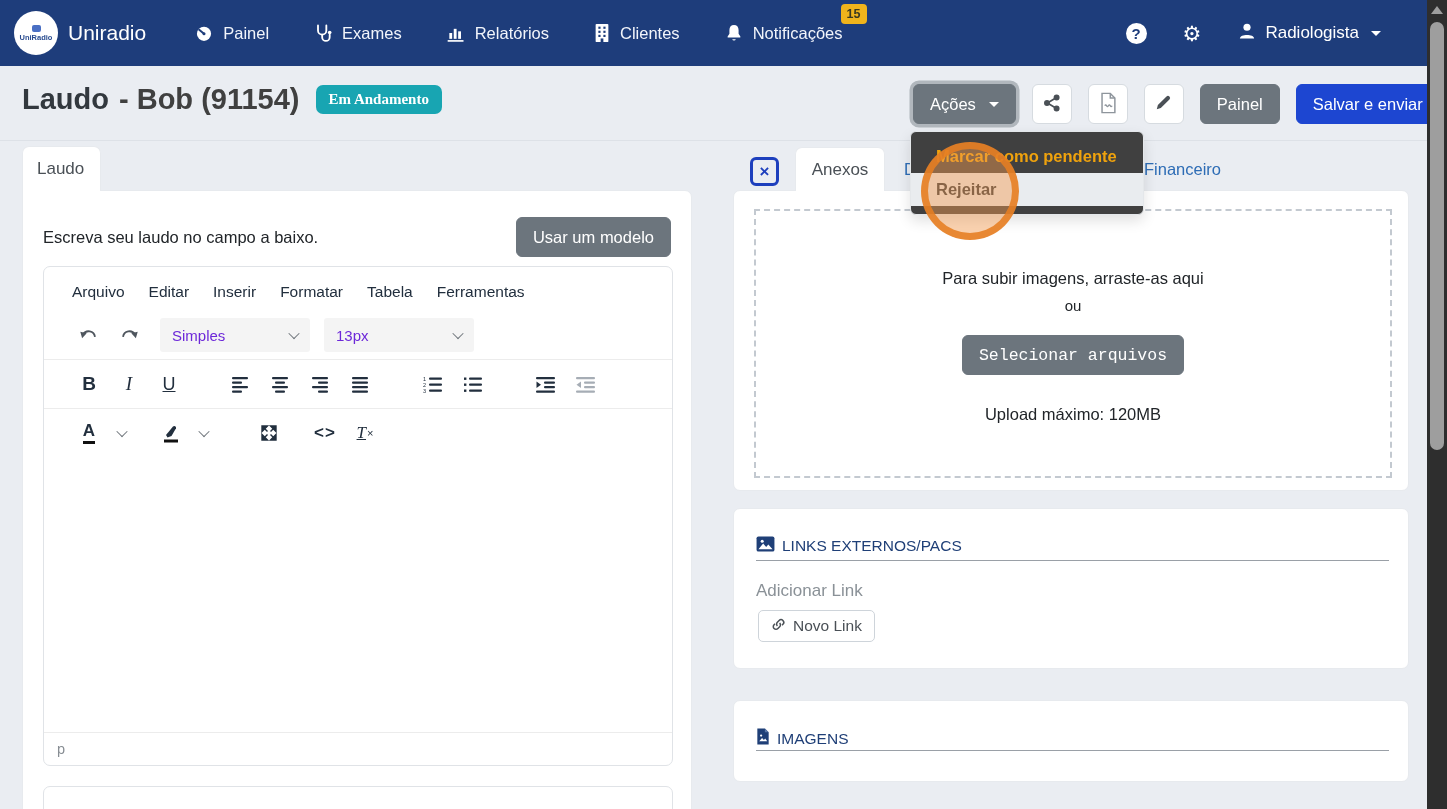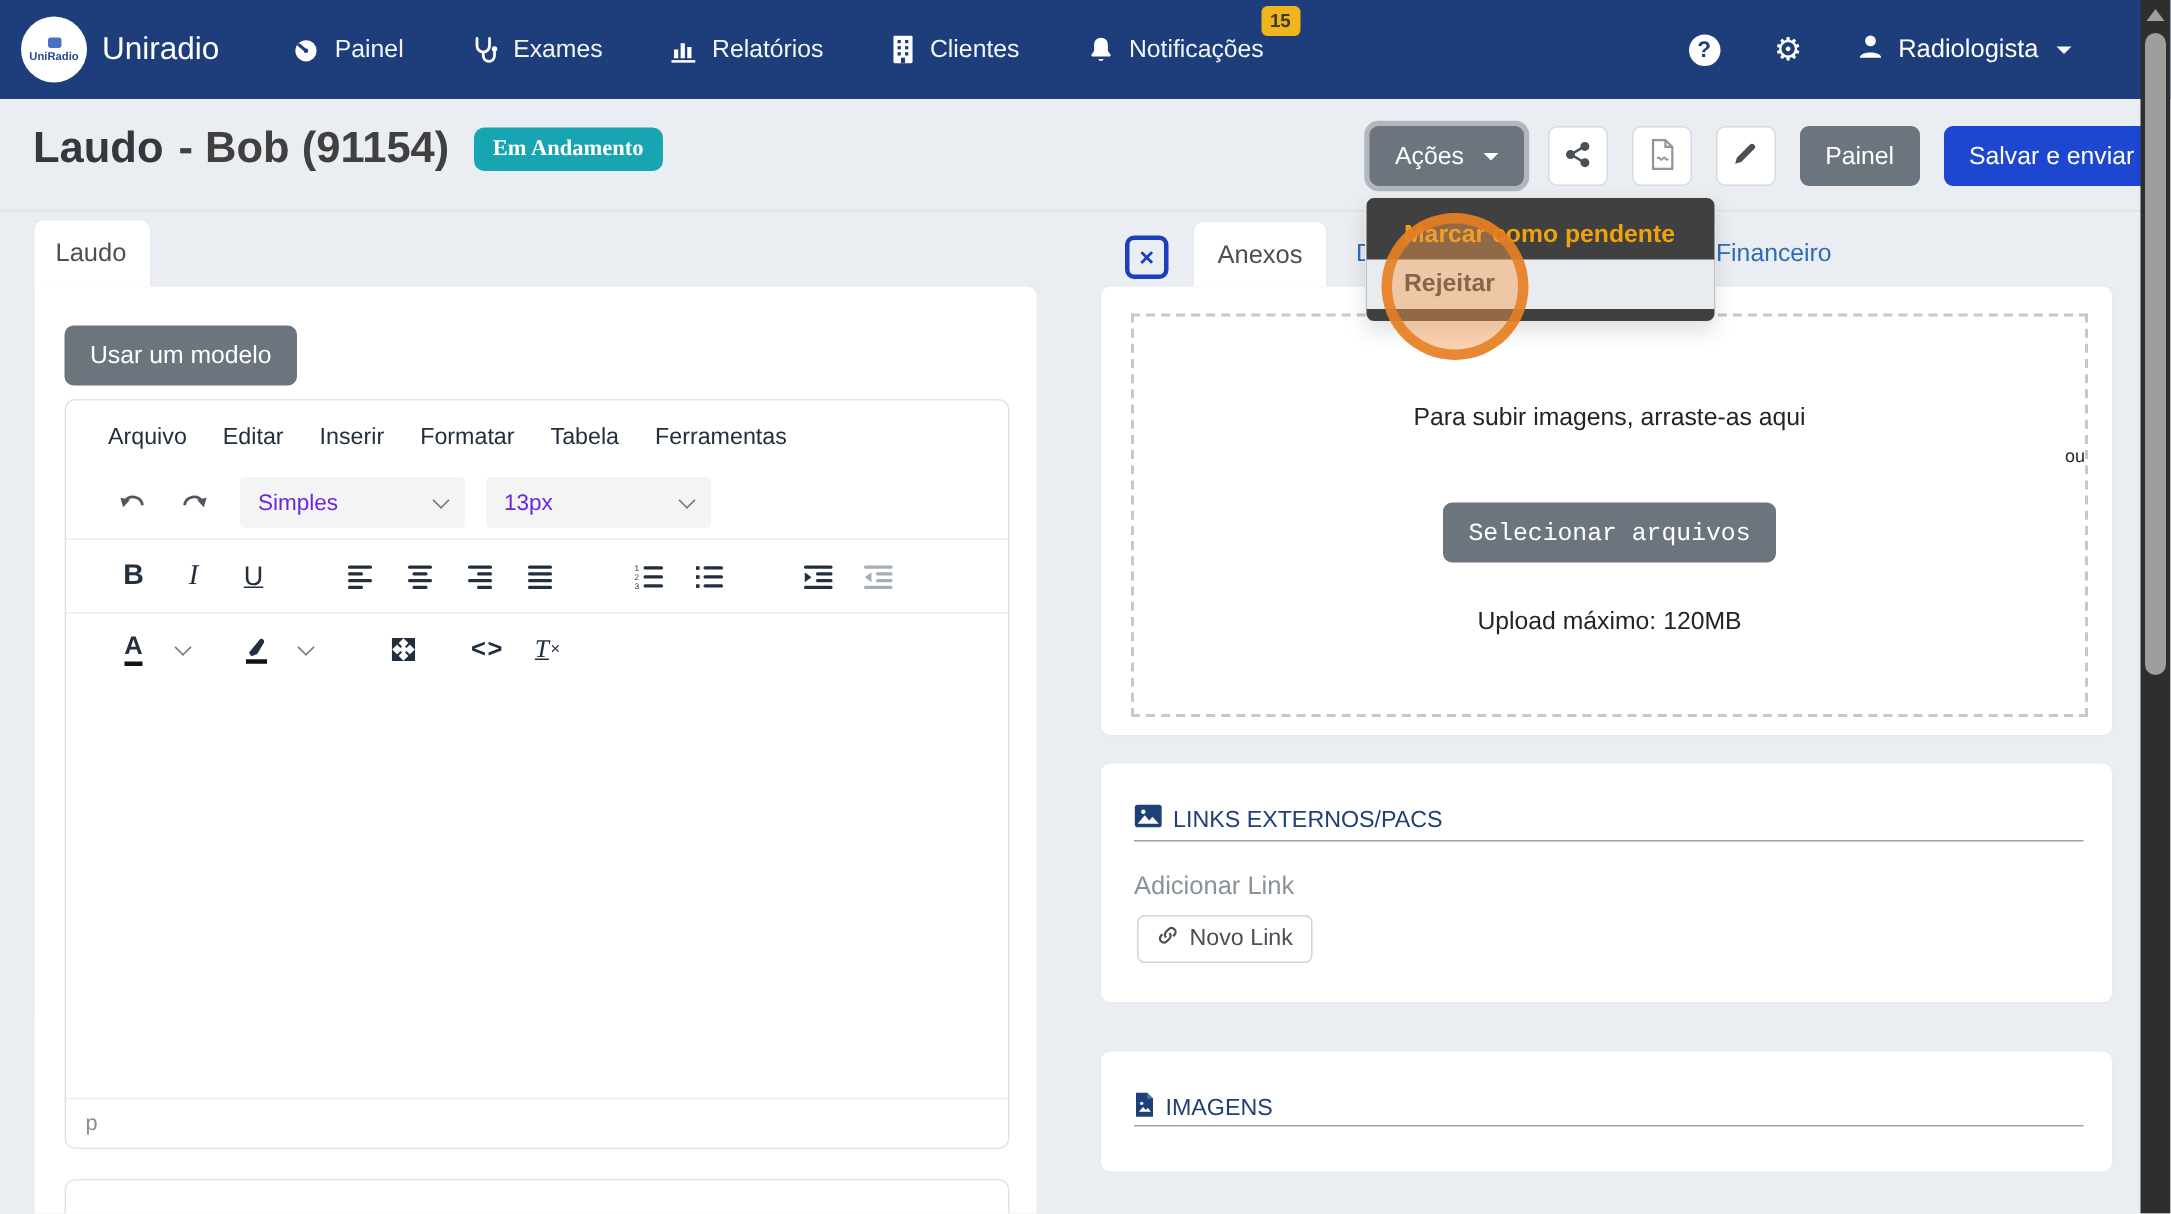--- a/index.html
+++ b/index.html
@@ -144,21 +144,21 @@
   .code-glyph { font-size:17px; font-weight:600; letter-spacing:1px; }
   .tx-glyph { font-size:17px; font-style:italic; font-family:"Liberation Serif", serif; text-decoration:underline; }
   .tx-sub { font-size:11px; margin-left:1px; font-style:normal; }
   .mce-content { flex:1; background:#fff; cursor:text; }
   .mce-statusbar { border-top:1px solid #ececec; padding:8px 13px; font-size:14.5px; color:#878d93; border-radius:0 0 7px 7px; }
   .bottom-box { position:absolute; left:20px; top:595px; width:630px; height:60px; border:1px solid #e0e3e7; border-radius:7px; background:#fff; }
 
   
   .upload-drop { position:absolute; left:20px; top:18px; width:638px; height:269px; border:2px dashed #c3c9d0; }
   .upload-line1 { position:absolute; top:58px; width:100%; text-align:center; font-size:16.5px; }
-  .upload-line2 { position:absolute; top:86px; width:100%; text-align:right; font-size:12px; }
+  .upload-line2 { position:absolute; top:86px; width:100%; text-align:center; font-size:15px; }
   .upload-btn-wrap { position:absolute; top:124px; width:100%; text-align:center;font-family:Liberation Mono, monospace; }
   .upload-max { position:absolute; top:194px; width:100%; text-align:center; font-size:16.5px; }
 
   
   .section-header { position:absolute; left:22px; top:27px; display:flex; align-items:center; gap:7px;
     color:#1f3f77; font-size:15.5px; }
   .section-hr { position:absolute; left:22px; right:19px; border-top:1px solid #989fa0; border-top:1px solid #9aa0a7; }
   .hr-links { top:51px; }
   .hr-imagens { top:49px; }
   .add-link-label { position:absolute; left:22px; top:72px; color:#8a9197; font-size:17px; }
@@ -311,20 +311,21 @@
   <button class="btn btn-secondary">Painel</button>
   <button class="btn btn-primary">Salvar e enviar</button>
 </div>
 
 <div class="tab-active tab-laudo">
   <span>Laudo</span>
 </div>
 
 <div class="card card-left">
   <div class="instruction-row">
+    <span class="instruction-text">Escreva seu laudo no campo a baixo.</span>
     <button class="btn btn-secondary">Usar um modelo</button>
   </div>
 
   <div class="editor">
     <div class="mce-menubar">
       <span class="mce-menu-item">Arquivo</span>
       <span class="mce-menu-item">Editar</span>
       <span class="mce-menu-item">Inserir</span>
       <span class="mce-menu-item">Formatar</span>
       <span class="mce-menu-item">Tabela</span>

